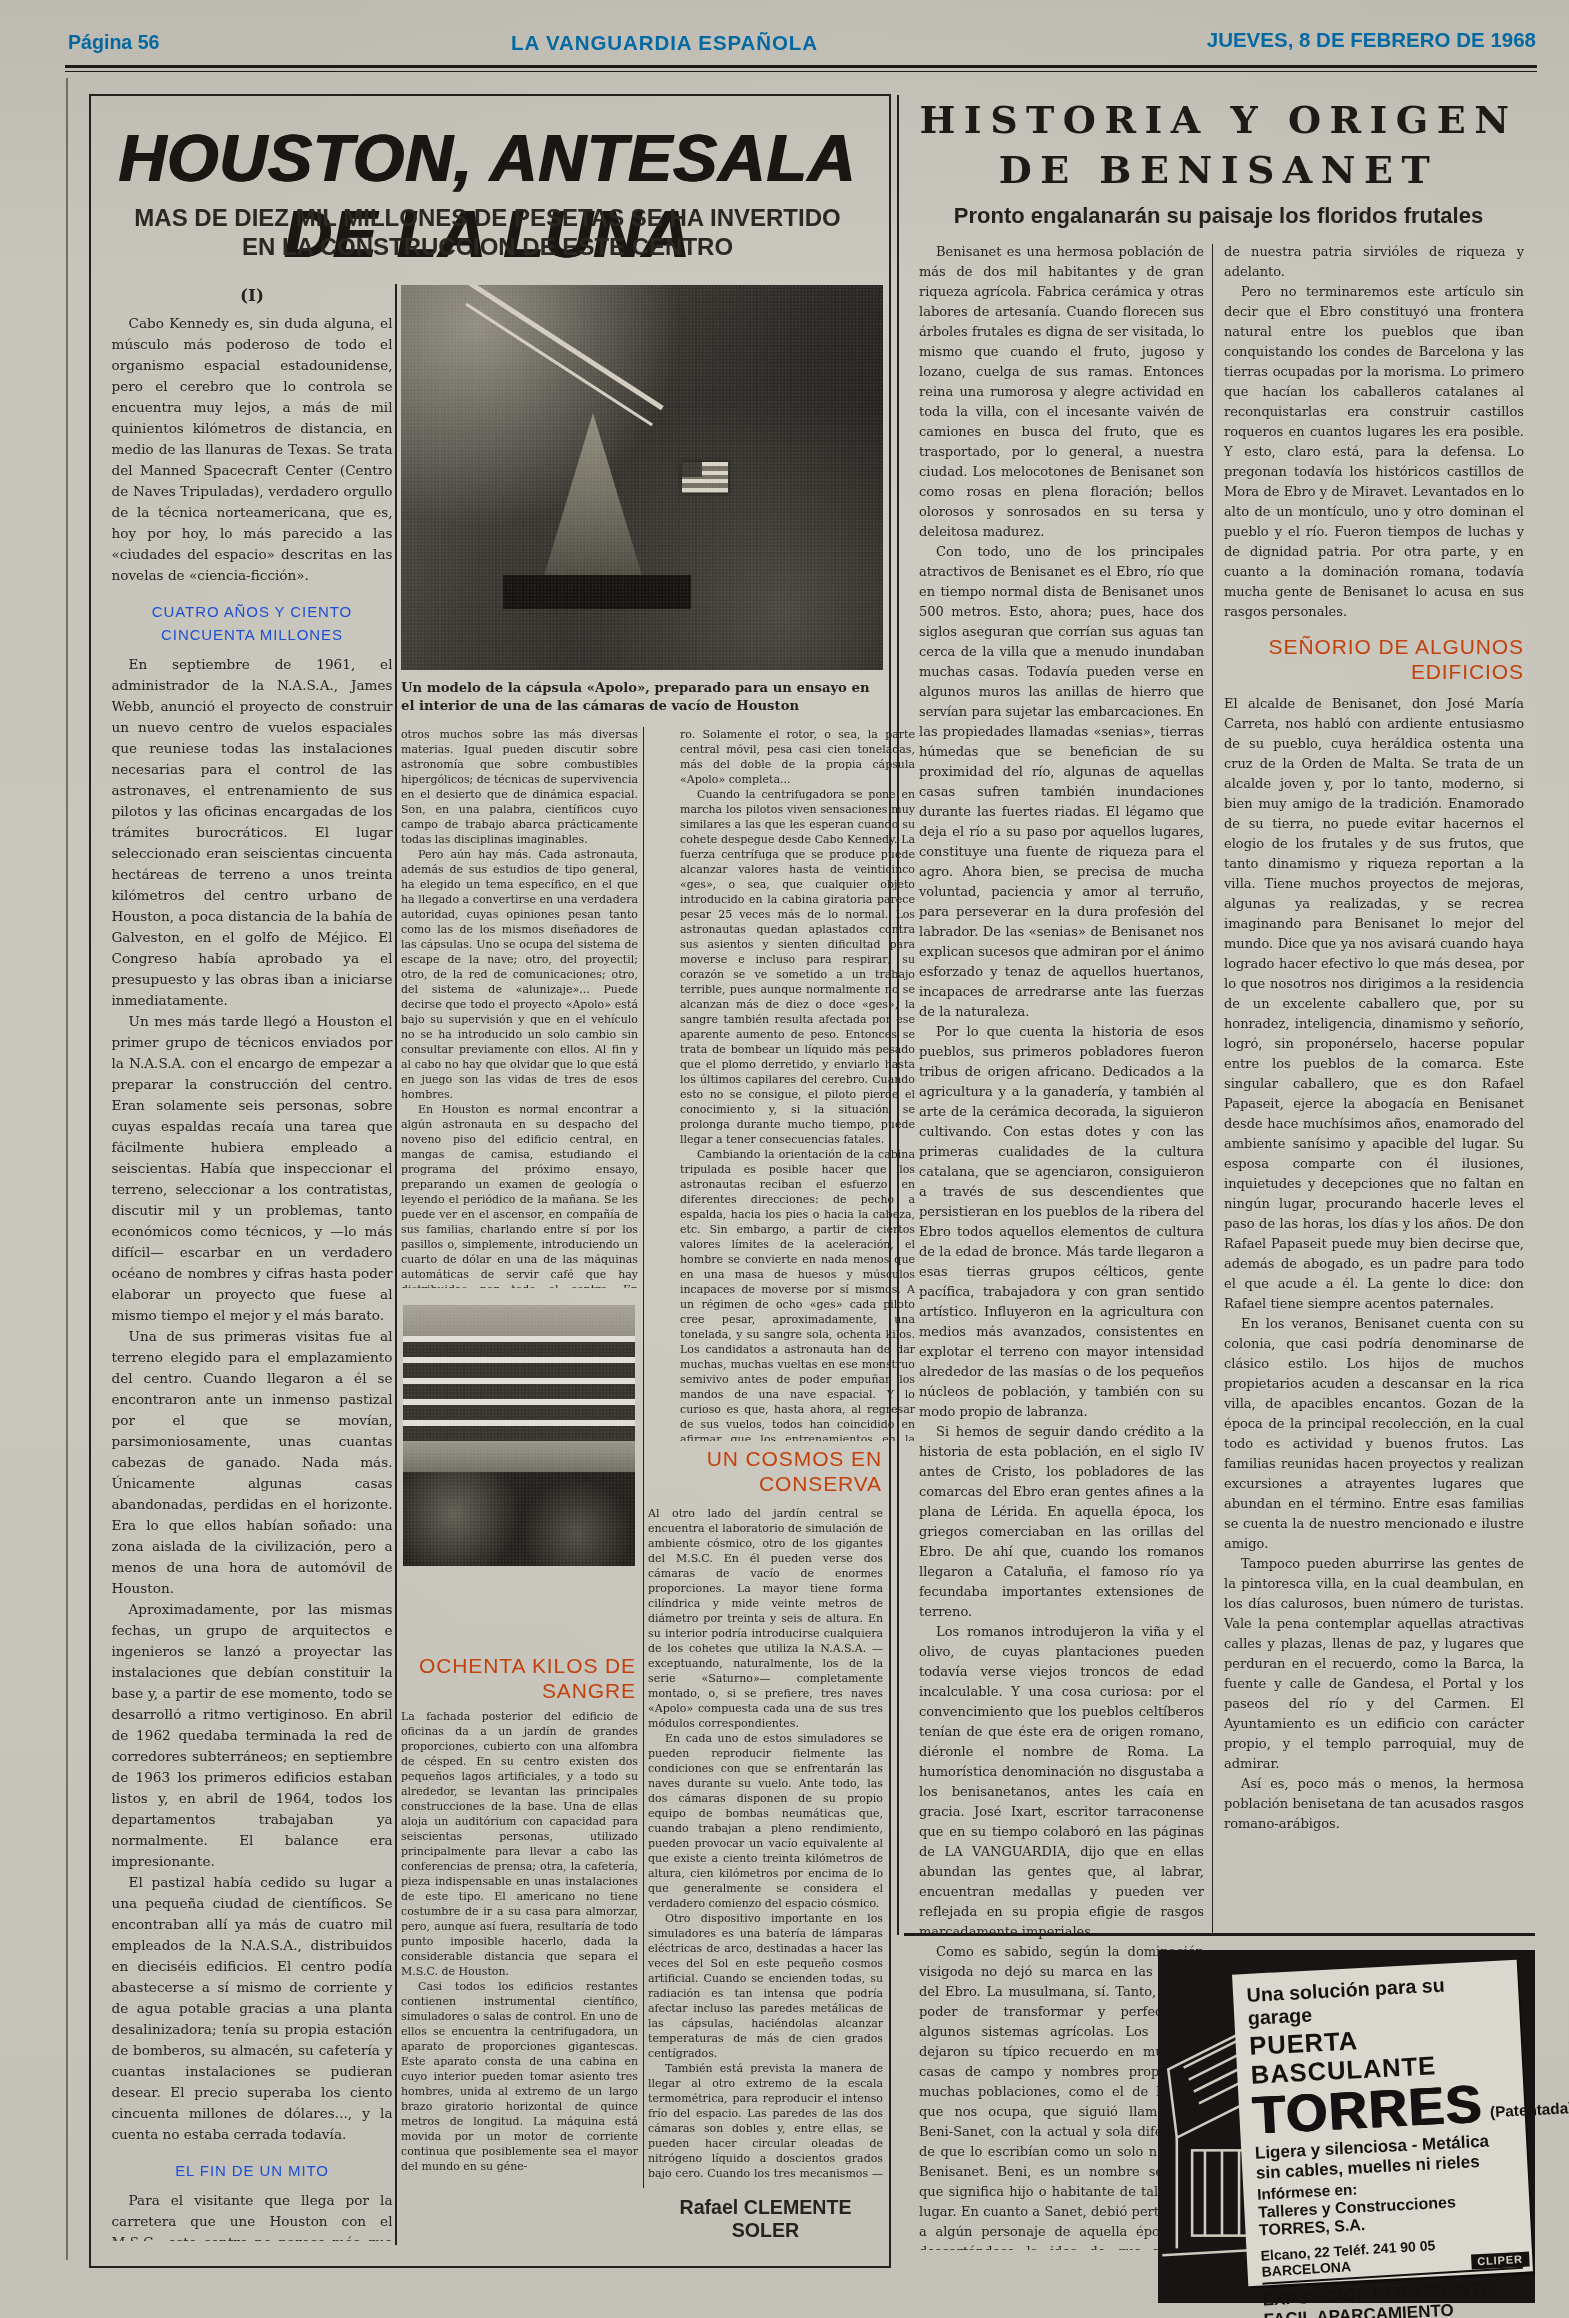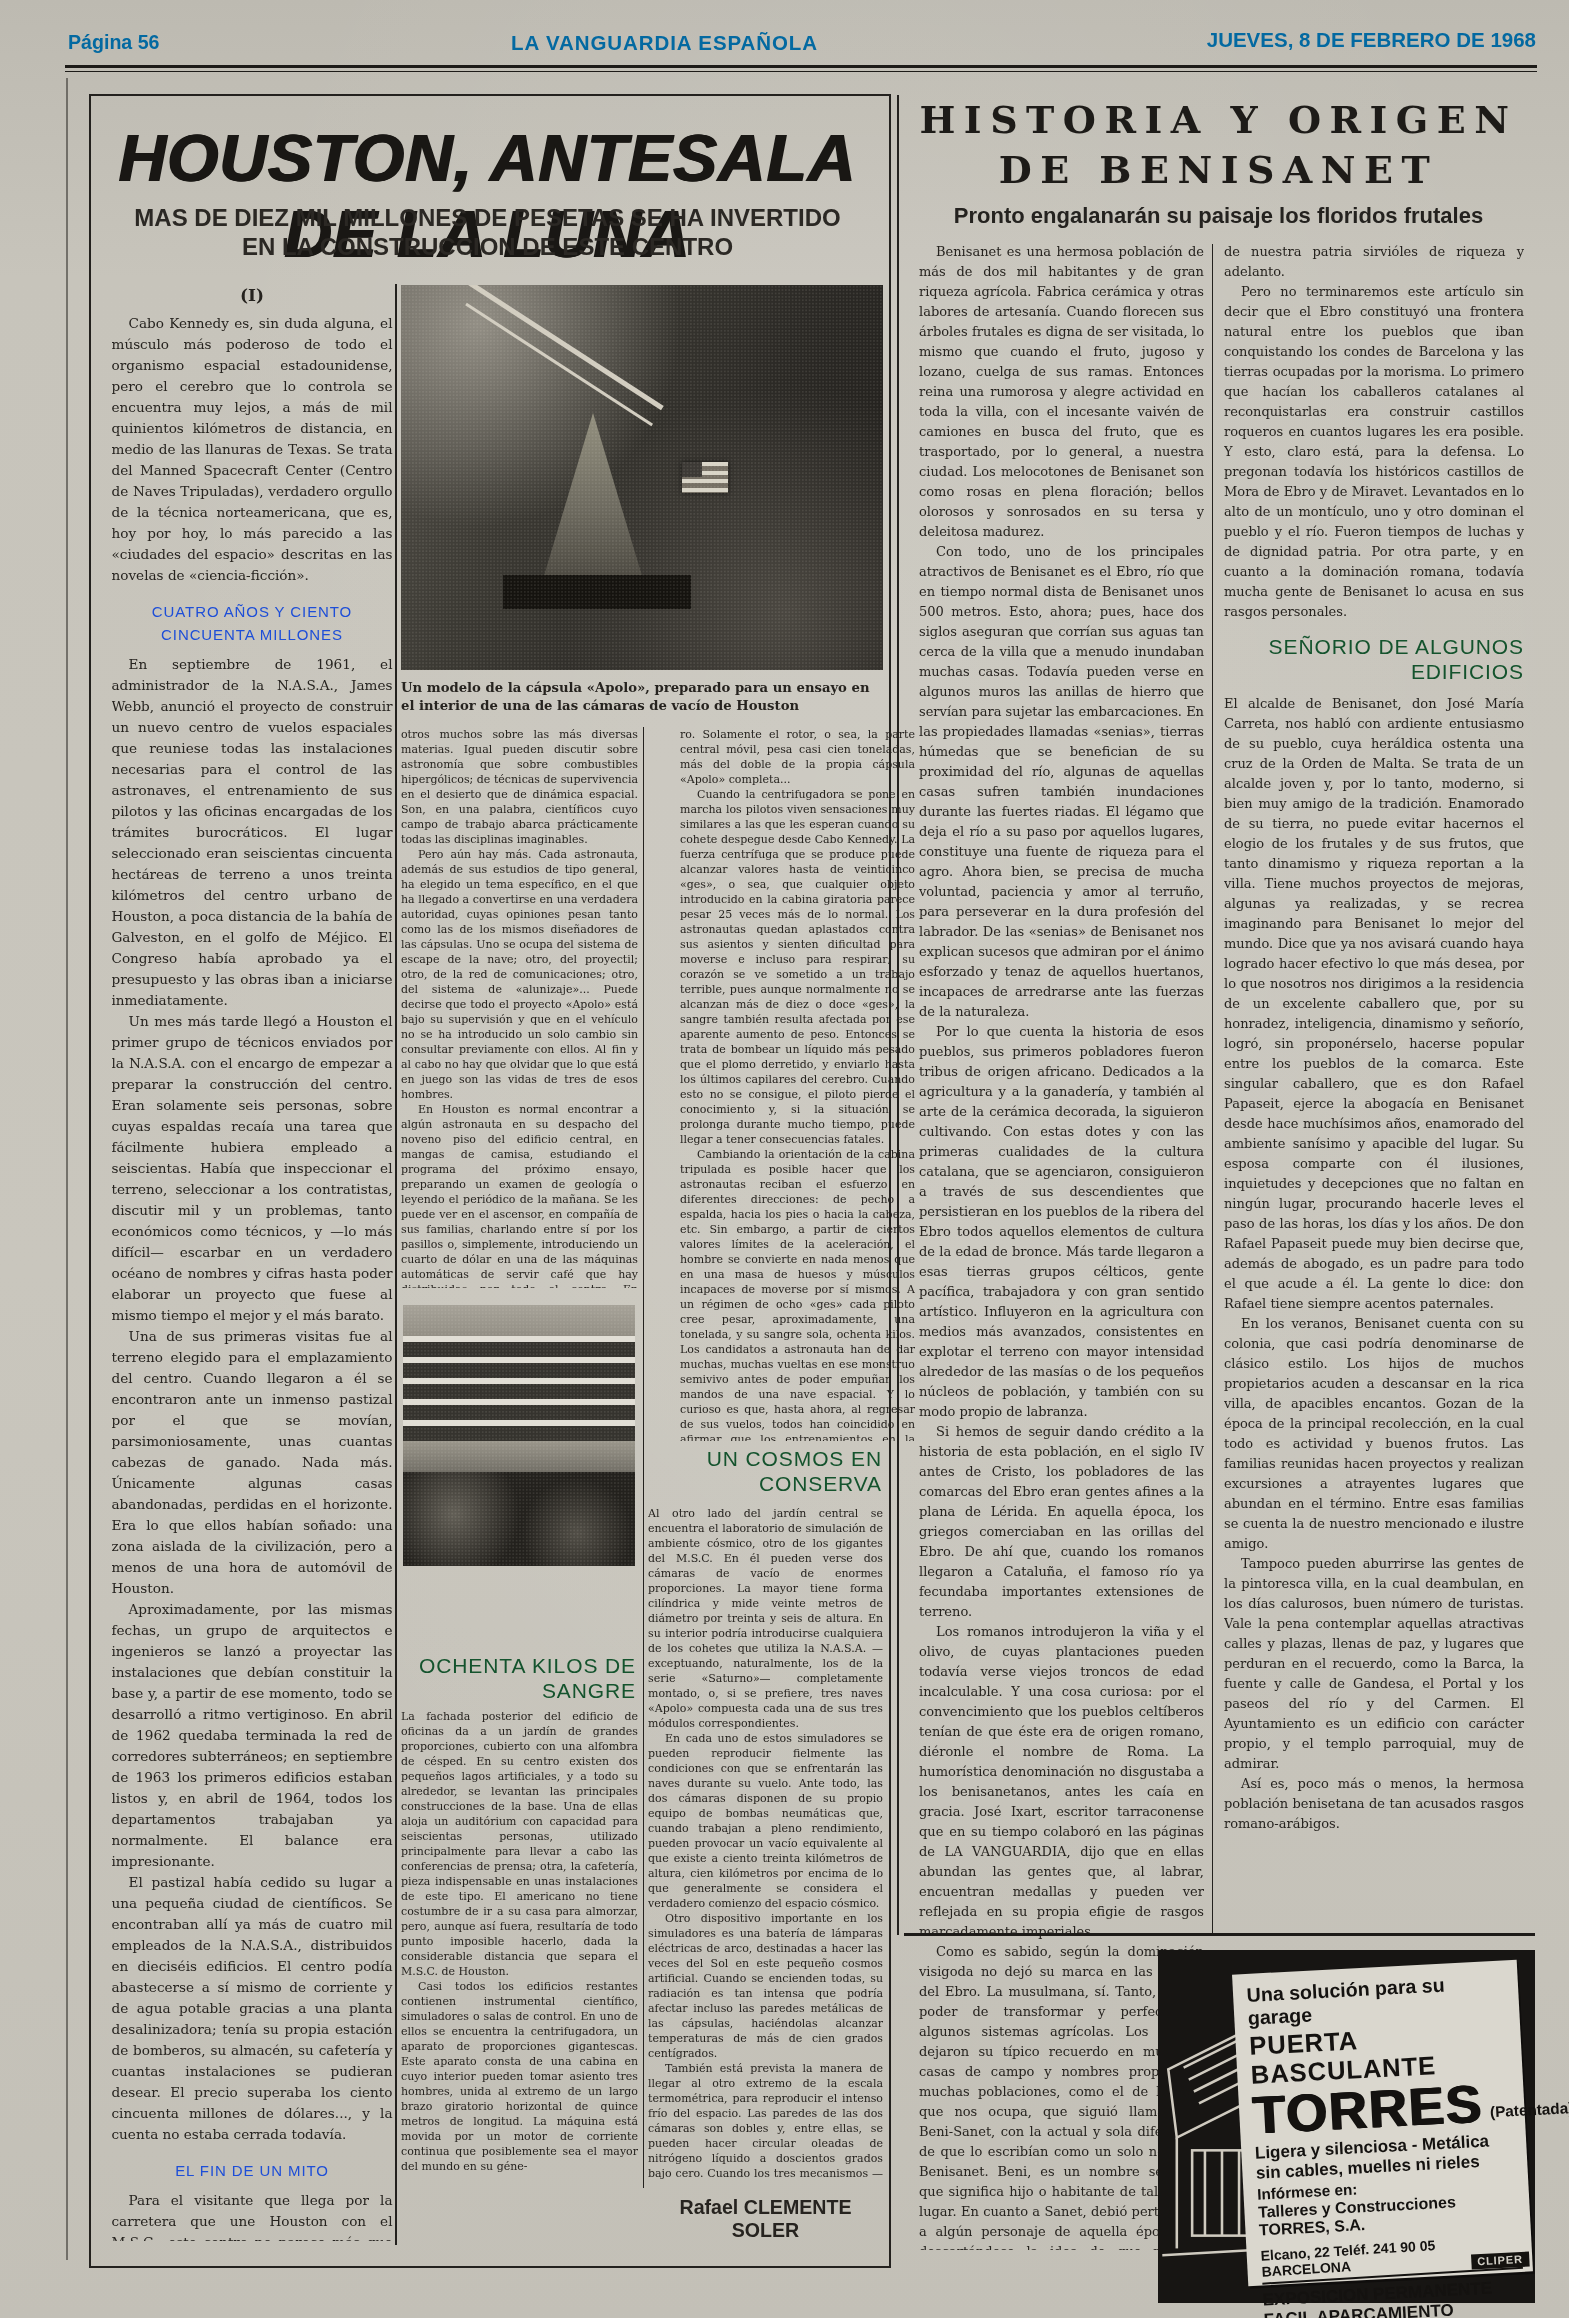--- a/index.html
+++ b/index.html
@@ -30,21 +30,21 @@
   .flow{text-align:justify;overflow:hidden;}
   .flow .para{margin:0;text-indent:17px;}
   .flow-h{font-family:"Liberation Sans",sans-serif;font-weight:400;font-size:15px;line-height:23px;
     letter-spacing:0.9px;margin:13.6px 0 8.5px;text-align:center;color:#1d4ed8;text-indent:0;}
   #h-col1{left:20.5px;top:217px;width:281px;height:1928px;font-size:13.6px;line-height:21px;}
   #h-col2a{left:310px;top:631px;width:237px;height:561px;font-size:11px;line-height:15px;}
   #h-col2b{left:310px;top:1613px;width:237px;height:546px;font-size:11px;line-height:15px;}
   #h-col3a{left:557px;top:631px;width:235px;height:714px;font-size:11px;line-height:15px;margin-left:32px;}
   #h-col3b{left:557px;top:1410px;width:235px;height:673px;font-size:11px;line-height:15px;}
   .colhead{font-family:"Liberation Sans",sans-serif;font-weight:400;font-size:21px;line-height:25px;
-    letter-spacing:0.9px;color:#14532d;}
+    letter-spacing:0.9px;color:#c2410c;}
   #h-ochenta{left:310px;top:1557px;width:235px;text-align:right;}
   #h-cosmos{left:557px;top:1350px;width:234px;text-align:right;}
   #h-byline{left:557px;top:2100px;width:235px;text-align:center;
     font-family:"Liberation Sans",sans-serif;font-weight:700;font-size:19.6px;}
   .vr{background:#23211e;}
   
   .photo{overflow:hidden;}
   .photo::after{content:"";position:absolute;inset:0;
     background-image:radial-gradient(rgba(238,233,222,.10) 0.9px, transparent 1.3px);
     background-size:3.4px 3.4px;}

